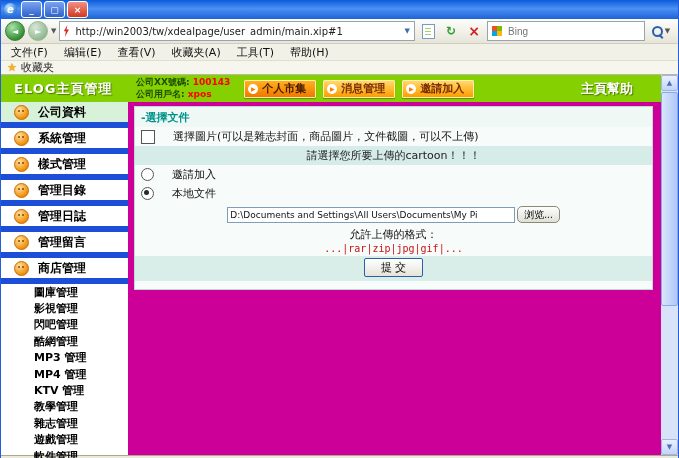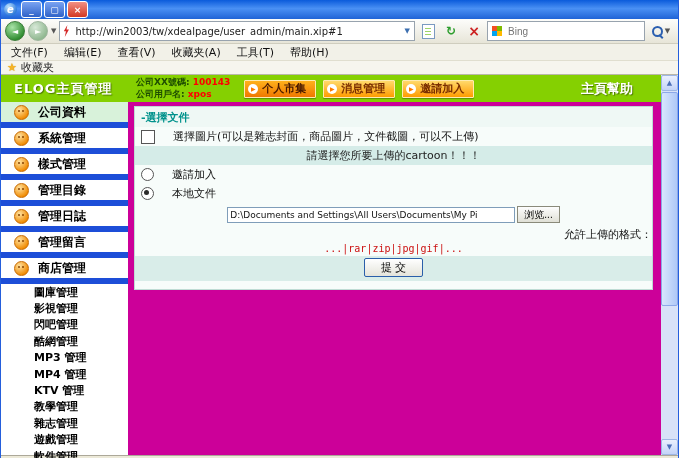--- a/index.html
+++ b/index.html
@@ -71,22 +71,22 @@
   .main{flex:1;position:relative;min-width:0;}
   .panel{position:absolute;left:6px;top:4px;right:8px;background:#F7FCFA;border:1px solid #BFDCD4;font-size:11px;color:#111;}
   .ptitle{padding:3px 6px 2px;background:#EFF8F5;color:#00928C;font-weight:bold;}
   .prow{padding:2px 6px;display:flex;align-items:center;gap:18px;background:#F7FCFA;}
   .cbox{width:12px;height:12px;background:#fff;border:1px solid #555;flex:none;}
   .notice{background:#D5ECE8;text-align:center;padding:2px 0;color:#222;}
   .radio{width:11px;height:11px;border:1px solid #555;border-radius:50%;background:#fff;position:relative;flex:none;}
   .radio.sel::after{content:"";position:absolute;left:2px;top:2px;width:5px;height:5px;border-radius:50%;background:#2B2B2B;}
   .filerow{display:flex;justify-content:center;align-items:center;gap:2px;padding:3px 0;}
   .filerow input{width:288px;height:16px;border:1px solid #7F9DB9;font-size:9px;padding:0 2px;font-family:"DejaVu Sans",sans-serif;color:#111;box-sizing:border-box;background:#fff;}
-  .browse{height:17px;font-size:10px;padding:0 6px;background:linear-gradient(#FDFDFD,#E0E0D6);border:1px solid #8A8A7A;border-radius:0;}
-  .fmtlabel{text-align:right;padding-top:1px;}
+  .browse{height:17px;font-size:10px;padding:0 6px;background:linear-gradient(#FDFDFD,#E0E0D6);border:1px solid #8A8A7A;border-radius:5px;}
+  .fmtlabel{text-align:center;padding-top:1px;}
   .fmtval{text-align:center;color:#CC1111;font-family:"DejaVu Sans Mono","Liberation Mono",monospace;font-size:10px;padding:1px 0 2px;}
   .submitrow{background:#D9EDE9;text-align:center;padding:2px 0 4px;}
   .submit{border:1px solid #2A5FAA;background:linear-gradient(#FFFFFF,#E4E4DA);font-size:11px;padding:1px 16px;border-radius:2px;color:#000;}
   .pbottom{height:8px;background:#F7FCFA;}
 
   
   .sb{width:17px;background:#D8E2F8;display:flex;flex-direction:column;flex:none;}
   .sbbtn{height:16px;background:linear-gradient(#EAF0FE,#C4D4F8);border:1px solid #9EB6E4;color:#4D6FB8;font-size:7px;display:flex;align-items:center;justify-content:center;flex:none;box-sizing:border-box;border-radius:2px;}
   .sbthumb{height:214px;margin:1px 0;background:linear-gradient(to right,#D8E6FD,#AFC8F7);border:1px solid #8CA8E8;border-radius:2px;box-sizing:border-box;flex:none;}
   .sbtrack{flex:1;}

